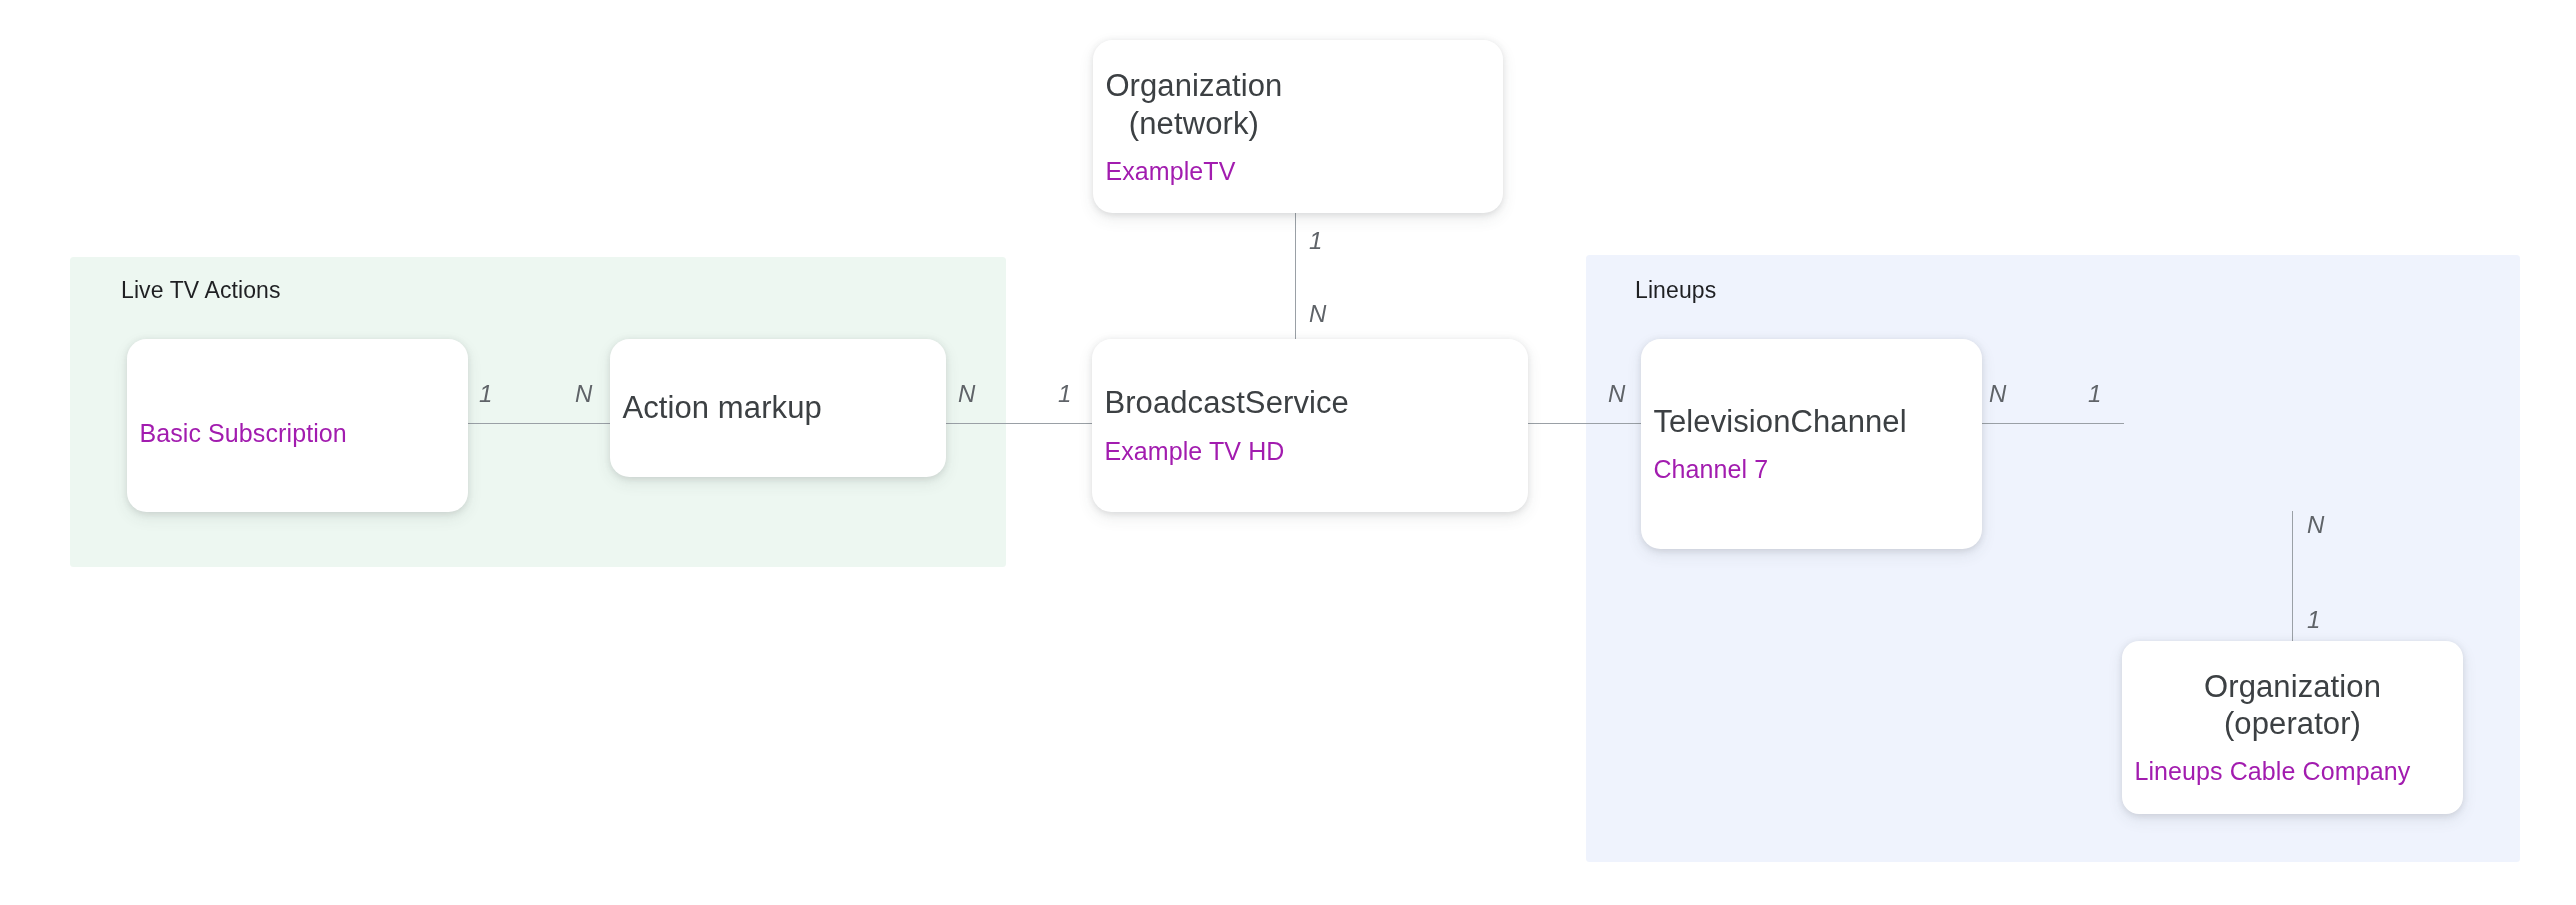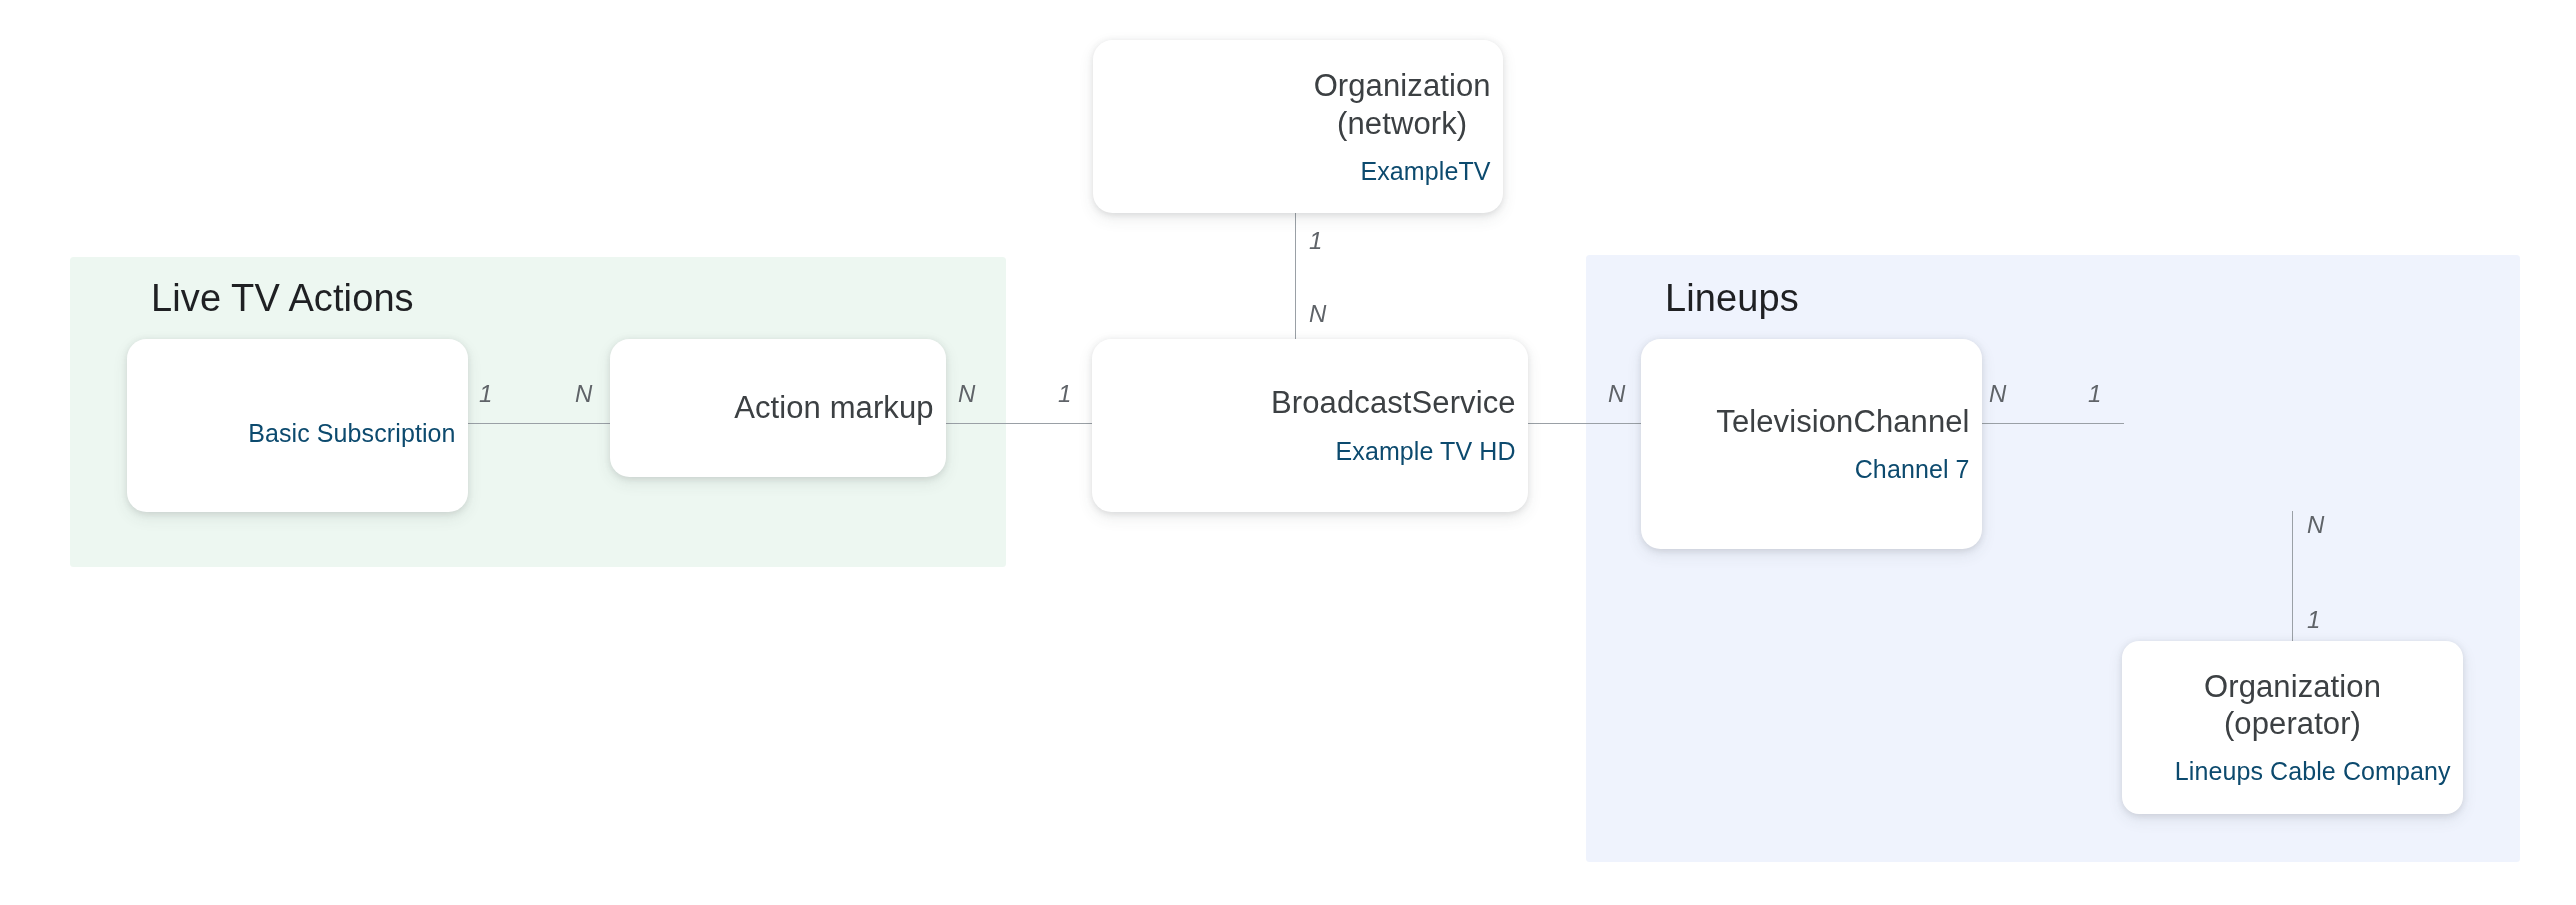--- a/index.html
+++ b/index.html
@@ -22,54 +22,53 @@
   
   .group-panel {
     position: absolute;
     border-radius: 3.5px;
   }
   .group-panel.green  { background: #edf7f1; }
   .group-panel.blue   { background: #eff3fd; }
 
   .group-title {
     position: absolute;
-    font-size: 38px;
+    font-size: 23px;
     font-weight: 400;
     color: #1f2023;
     letter-spacing: 0.1px;
     white-space: nowrap;
-    margin-left: 30px;
   }
 
   
   .node {
     position: absolute;
     background: #ffffff;
     border-radius: 19.5px;
     box-shadow: 0 1.8px 6.2px rgba(60,64,67,0.13), 0 5.3px 16px rgba(60,64,67,0.09);
     display: flex;
     flex-direction: column;
-    align-items: flex-end;
+    align-items: flex-start;
     justify-content: center;
     box-sizing: border-box;
     padding: 8.8px 12.4px;
     z-index: 5;
   }
   .node-title {
     font-size: 31px;
     font-weight: 400;
     color: #3c4043;
     text-align: center;
     line-height: 1.18;
     letter-spacing: 0.1px;
   }
   .node-sub {
     font-size: 25px;
     font-weight: 400;
-    color: #0c4a6e;
+    color: #a21caf;
     text-align: center;
     line-height: 1.2;
     margin-top: 14px;
     letter-spacing: 0.1px;
   }
   .node.two-line-title .node-title { line-height: 1.22; }
 
   
   .edge-h {
     position: absolute;

